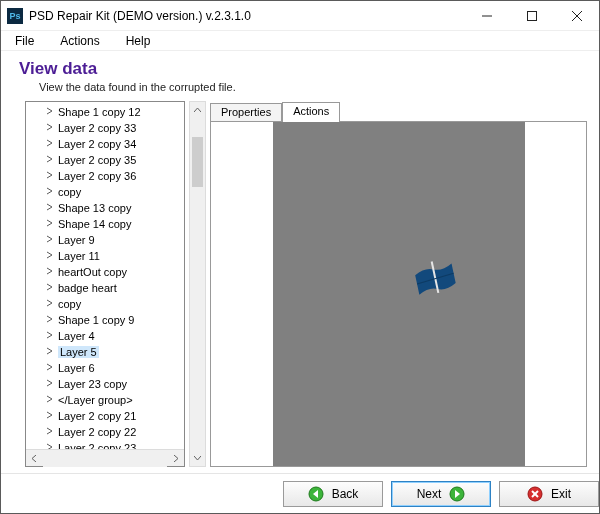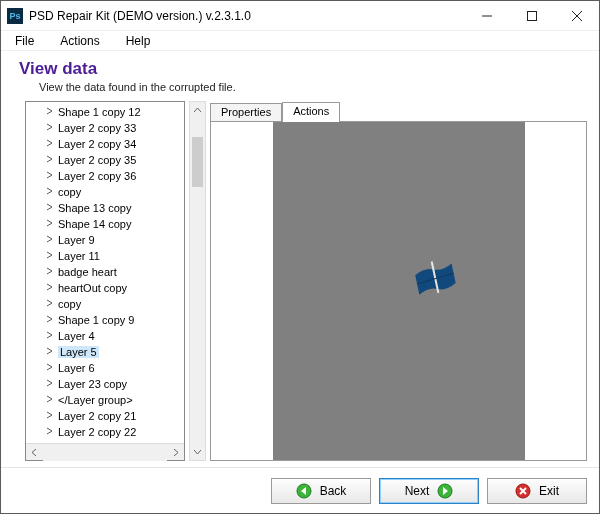--- a/index.html
+++ b/index.html
@@ -185,26 +185,26 @@
     position: relative;
   }
   .preview .layer-shape {
     position: absolute;
     top: 135px;
     left: 140px;
   }
 
   
   .button-bar {
-    height: 46px;
+    height: 40px;
     display: flex;
     align-items: center;
     justify-content: flex-end;
     gap: 8px;
-    padding: 0 12px;
+    padding: 0 0;
     border-top: 1px solid #e5e5e5;
     margin-top: 6px;
   }
   .btn {
     width: 100px;
     height: 26px;
     display: inline-flex;
     align-items: center;
     justify-content: center;
     gap: 8px;
@@ -337,29 +337,29 @@
             </svg>
           </span>
           <span class="label">Layer 11</span>
         </div>
         <div class="tree-row">
           <span class="expander">
             <svg width="8" height="8">
               <path d="M1 1 L6 4 L1 7" fill="none" stroke="#5a5a5a" stroke-width="1"></path>
             </svg>
           </span>
+          <span class="label">heartOut copy</span>
+        </div>
+        <div class="tree-row">
+          <span class="expander">
+            <svg width="8" height="8">
+              <path d="M1 1 L6 4 L1 7" fill="none" stroke="#5a5a5a" stroke-width="1"></path>
+            </svg>
+          </span>
           <span class="label">badge heart</span>
-        </div>
-        <div class="tree-row">
-          <span class="expander">
-            <svg width="8" height="8">
-              <path d="M1 1 L6 4 L1 7" fill="none" stroke="#5a5a5a" stroke-width="1"></path>
-            </svg>
-          </span>
-          <span class="label">heartOut copy</span>
         </div>
         <div class="tree-row">
           <span class="expander">
             <svg width="8" height="8">
               <path d="M1 1 L6 4 L1 7" fill="none" stroke="#5a5a5a" stroke-width="1"></path>
             </svg>
           </span>
           <span class="label">copy</span>
         </div>
         <div class="tree-row">

